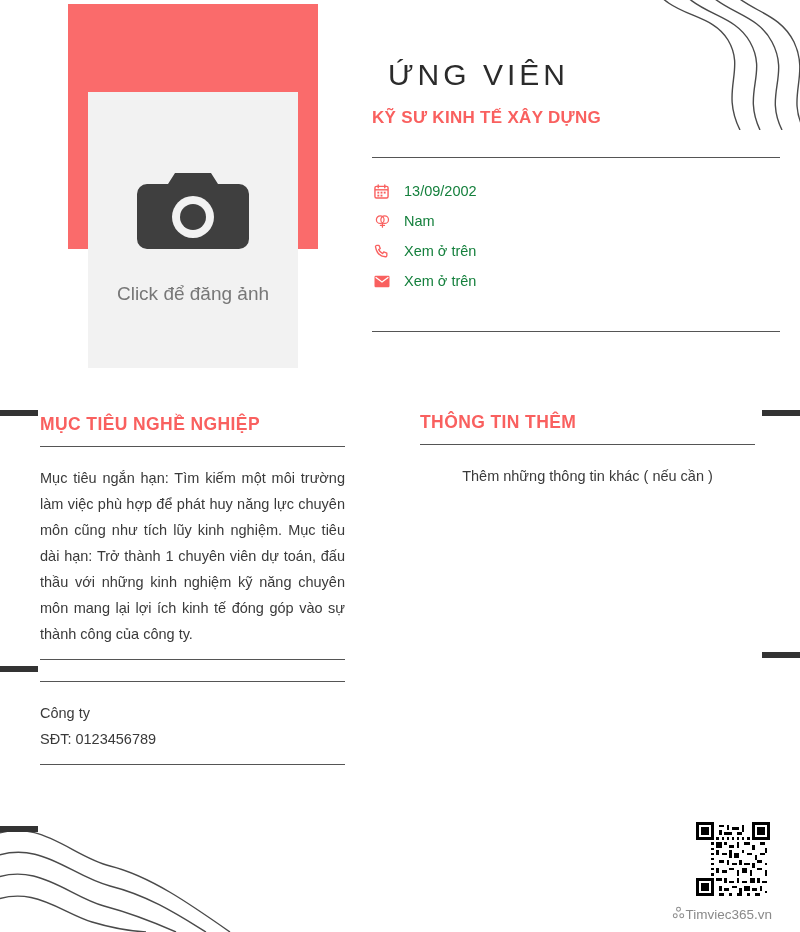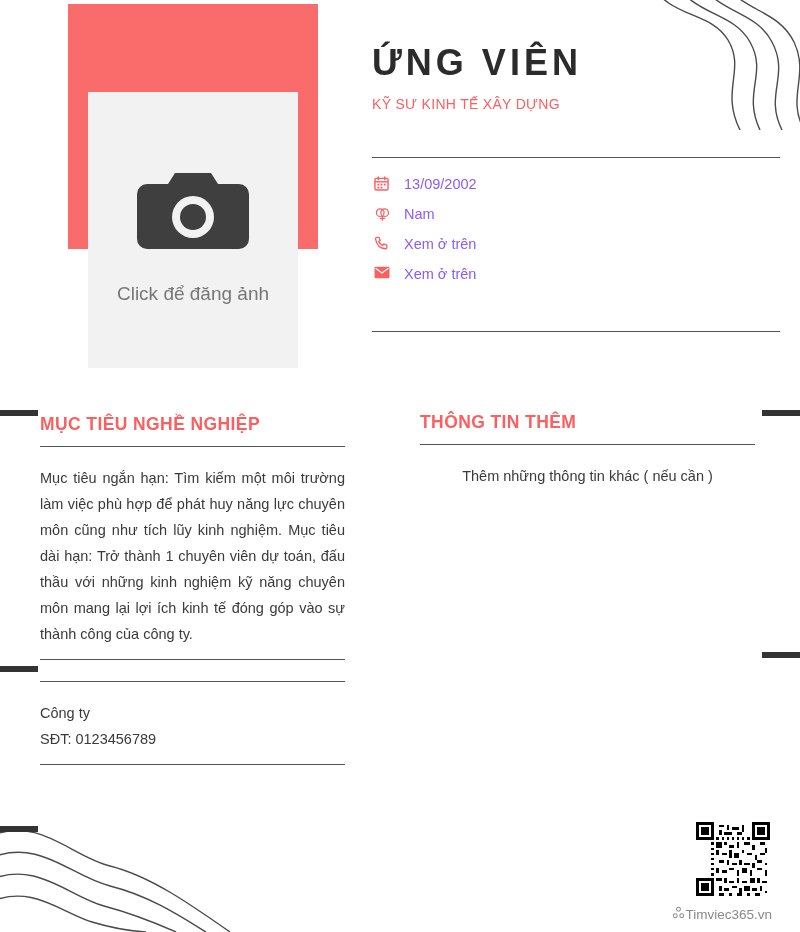--- a/index.html
+++ b/index.html
@@ -80,30 +80,30 @@
     color: #777777;
   }
 
   .header-right {
     position: absolute;
     left: 372px;
     top: 42px;
     width: 410px;
   }
   .name-title {
-    font-size: 36px;
-    font-weight: bold;
+    font-size: 30px;
+    font-weight: normal;
     letter-spacing: 4px;
     color: #2b2b2b;
-    margin: 0;
+    margin: 16px;
   }
   .job-title {
     margin: 12px 0 0 0;
-    font-size: 14px;
-    font-weight: normal;
+    font-size: 17px;
+    font-weight: bold;
     color: #f9605f;
     letter-spacing: 0.3px;
   }
   .info-rule-top {
     position: absolute;
     left: 372px;
     top: 157px;
     width: 408px;
     border-top: 1px solid #555555;
   }
@@ -116,24 +116,24 @@
   }
 
   .info-list {
     position: absolute;
     left: 374px;
     top: 176px;
     width: 408px;
   }
   .info-row {
     display: flex;
-    align-items: flex-start;
+    align-items: center;
     height: 30px;
     font-size: 14.5px;
-    color: #8b5cf6;
+    color: #15803d;
   }
   .info-icon {
     width: 26px;
     display: flex;
     align-items: center;
     justify-content: flex-start;
     color: #f9605f;
   }
   .info-text {
     padding-left: 4px;

